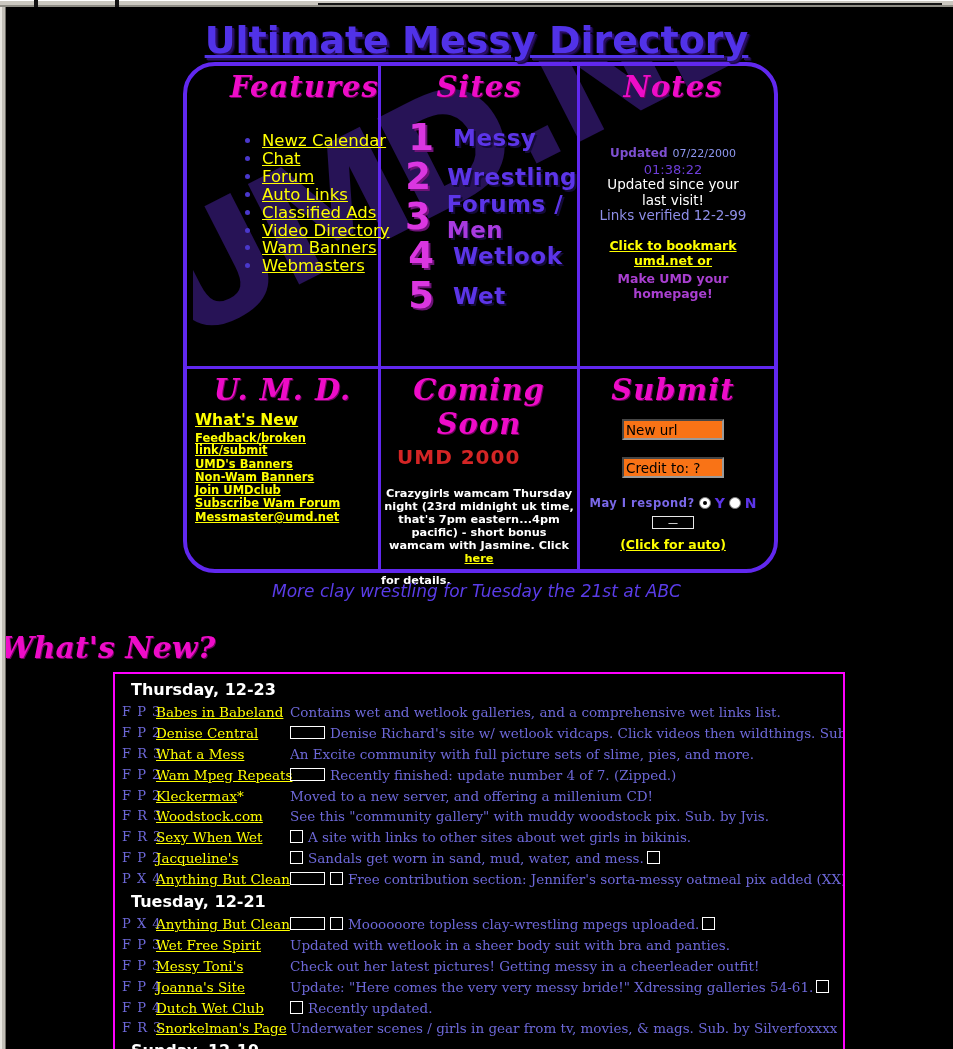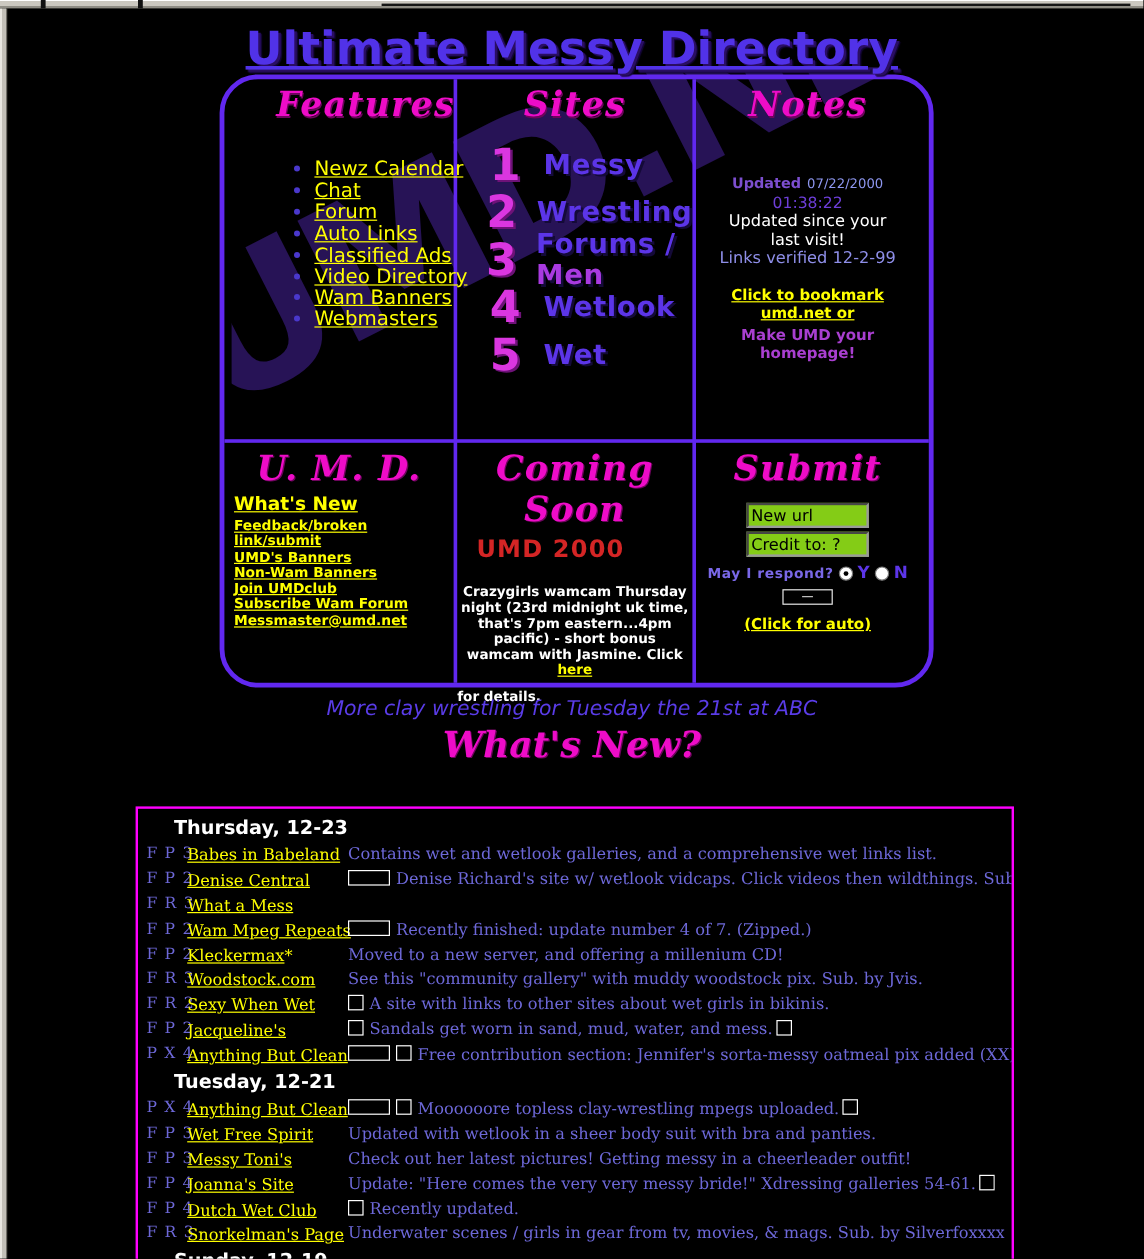--- a/index.html
+++ b/index.html
@@ -84,48 +84,48 @@
   
   .cs-sub { margin-top:4px; text-align:left; font-weight:bold; font-size:20px;
     color:#d42525; letter-spacing:1px;margin-left:16px; }
   .cs-body { margin-top:18px; text-align:center; color:#ffffff; font-weight:bold;
     font-size:11.3px; line-height:13px; padding:0 1px; }
   .cs-body a { color:#ffff00; text-decoration:underline; }
   .cs-details { margin-top:9px; text-align:left; color:#ffffff; font-weight:bold; font-size:11.3px; }
 
   
   .sub-form { margin-top:12px; text-align:center; }
-  .sub-form input[type=text] { display:block; margin:0 auto 3px auto; width:94px; height:17px;
-    background:#84cc16; color:#000; border:2px inset #9a9a9a; font-size:13.5px;
+  .sub-form input[type=text] { display:block; margin:0 auto 17px auto; width:94px; height:17px;
+    background:#f97316; color:#000; border:2px inset #9a9a9a; font-size:13.5px;
     font-family:"DejaVu Sans", sans-serif; padding:0 2px; }
   .respond { margin-top:6px; display:flex; align-items:center; justify-content:center; gap:4px; }
   .respond .lbl { color:#7a68e8; font-weight:bold; font-size:11.5px; letter-spacing:0.5px; }
   .radio { display:inline-block; width:10px; height:10px; border-radius:50%;
     background:#fff; border:1px solid #777; position:relative; }
   .radio.checked::after { content:""; position:absolute; left:3px; top:3px; width:4px; height:4px;
     border-radius:50%; background:#000; }
   .yn { color:#5c35e8; font-weight:bold; font-size:14px; }
   .dash-btn { display:block; margin:5px auto 0 auto; width:42px; height:13px;
     background:#000; border:1px solid #e8e8e8; color:#fff; font-size:10px; line-height:10px;
     text-align:center; cursor:pointer; font-family:"DejaVu Sans", sans-serif; padding:0; }
   .auto-link { display:block; margin-top:8px; text-align:center; color:#ffff00;
     font-weight:bold; font-size:12.5px; text-decoration:underline; }
 
   
   .ticker { position:absolute; left:0; top:581px; width:953px; text-align:center;
     font-style:italic; font-size:17px; color:#5a3ce8; z-index:1; }
 
   
-  .wn-heading { position:absolute; left:0; top:604px; width:953px; text-align:center; z-index:1; }
+  .wn-heading { position:absolute; left:0; top:630px; width:953px; z-index:1; }
   .wn-heading span { font-family:"DejaVu Serif", serif; font-style:italic; font-weight:bold;
     font-size:30px; color:#ee0cc8; text-shadow:1px 1px 0 #6d055c; }
   .wn-table { position:absolute; left:113px; top:672px; width:728px; height:400px;
     border:2px solid #ff00ff; z-index:1; padding-top:4px; box-sizing:content-box; }
   .wn-day { color:#ffffff; font-weight:bold; font-size:16px; line-height:24px;
-    padding-left:30px; font-family:"DejaVu Sans", sans-serif; }
+    padding-left:16px; font-family:"DejaVu Sans", sans-serif; }
   .wn-row { display:flex; height:20.9px; line-height:20.9px; white-space:nowrap;
     font-family:"DejaVu Serif", serif; }
   .wn-code { width:34px; padding-left:7px; color:#6d68d8; font-size:13px; letter-spacing:1px; flex:none; }
   .wn-linkcell { width:134px; flex:none; overflow:visible; }
   .wn-linkcell a { color:#ffff00; text-decoration:underline; font-size:13.5px; }
   .wn-linkcell .sfx { color:#ffff00; font-size:13.5px; text-decoration:none; }
   .wn-desc { color:#6d68d8; font-size:13.5px; overflow:hidden; }
   .bx { display:inline-block; border:1px solid #ffffff; background:transparent;
     vertical-align:-1px; margin-right:5px; }
   .bx.wide { width:33px; height:11px; }
@@ -260,20 +260,21 @@
       <span class="wn-desc">Contains wet and wetlook galleries, and a comprehensive wet links list.</span>
     </div>
     <div class="wn-row">
       <span class="wn-code">F P 2</span>
       <span class="wn-linkcell"><a href="#">Denise Central</a></span>
       <span class="wn-desc"><span class="bx wide"></span>Denise Richard's site w/ wetlook vidcaps. Click videos then wildthings. Sub. by CKN.</span>
     </div>
     <div class="wn-row">
       <span class="wn-code">F R 3</span>
       <span class="wn-linkcell"><a href="#">What a Mess</a></span>
+      <span class="wn-desc">An Excite community with full picture sets of slime, pies, and more.</span>
     </div>
     <div class="wn-row">
       <span class="wn-code">F P 2</span>
       <span class="wn-linkcell"><a href="#">Wam Mpeg Repeats</a></span>
       <span class="wn-desc"><span class="bx wide"></span>Recently finished: update number 4 of 7. (Zipped.)</span>
     </div>
     <div class="wn-row">
       <span class="wn-code">F P 2</span>
       <span class="wn-linkcell"><a href="#">Kleckermax</a><span class="sfx">*</span></span>
       <span class="wn-desc">Moved to a new server, and offering a millenium CD!</span>

